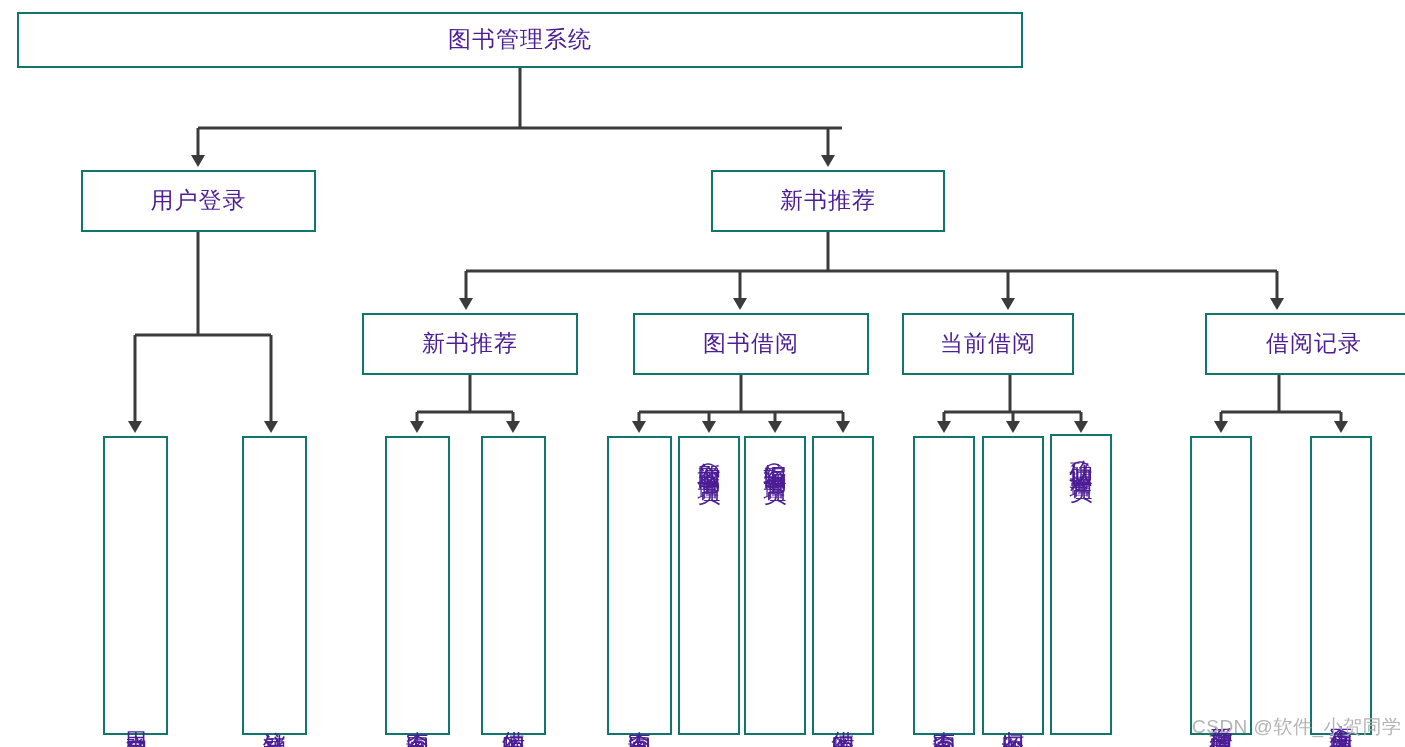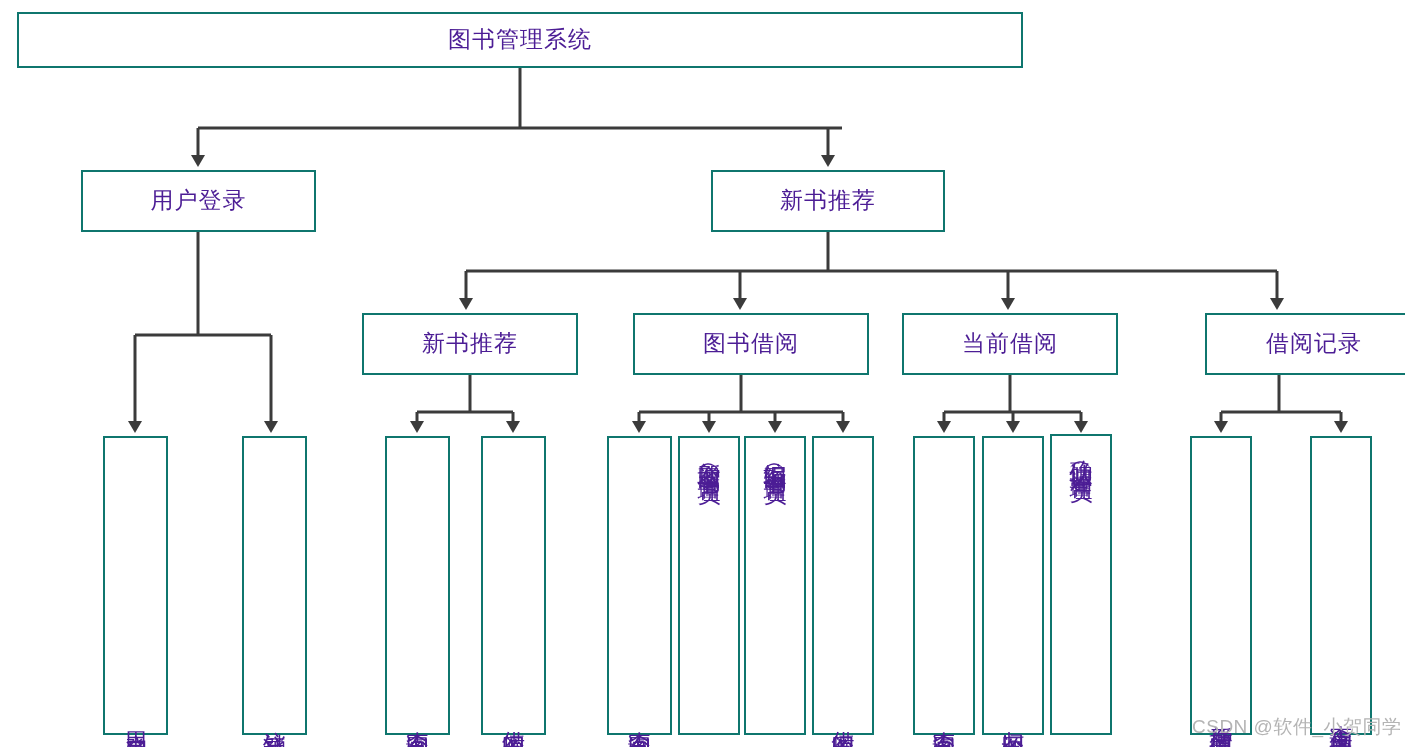--- a/index.html
+++ b/index.html
@@ -125,21 +125,21 @@
     </g>
   </svg>
 
   <div class="node horiz" style="left: 17px; top: 12px; width: 1006px; height: 56px;">图书管理系统</div>
 
   <div class="node horiz" style="left: 81px; top: 170px; width: 235px; height: 62px;">用户登录</div>
   <div class="node horiz" style="left: 711px; top: 170px; width: 234px; height: 62px;">新书推荐</div>
 
   <div class="node horiz" style="left: 362px; top: 313px; width: 216px; height: 62px;">新书推荐</div>
   <div class="node horiz" style="left: 633px; top: 313px; width: 236px; height: 62px;">图书借阅</div>
-  <div class="node horiz" style="left: 902px; top: 313px; width: 216px; height: 62px;">当前借阅</div>
+  <div class="node horiz" style="left: 902px; top: 313px; width: 172px; height: 62px;">当前借阅</div>
   <div class="node horiz" style="left: 1170px; top: 313px; width: 218px; height: 62px; margin-left: 35px;">借阅记录</div>
 
   <div class="node vert" style="left: 103px; top: 436px; width: 65px; height: 299px;">
     <span class="vtext">用户登录</span>
   </div>
   <div class="node vert" style="left: 242px; top: 436px; width: 65px; height: 299px;">
     <span class="vtext">注销登录</span>
   </div>
   <div class="node vert" style="left: 385px; top: 436px; width: 65px; height: 299px;">
     <span class="vtext">查询图书</span>

